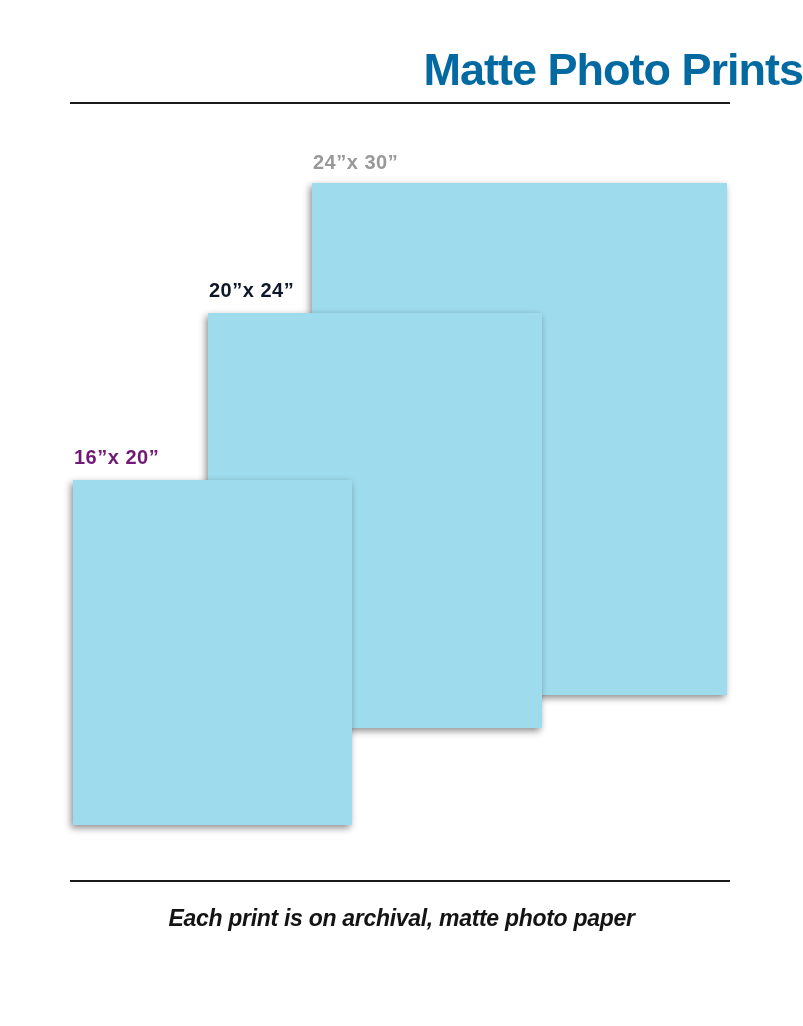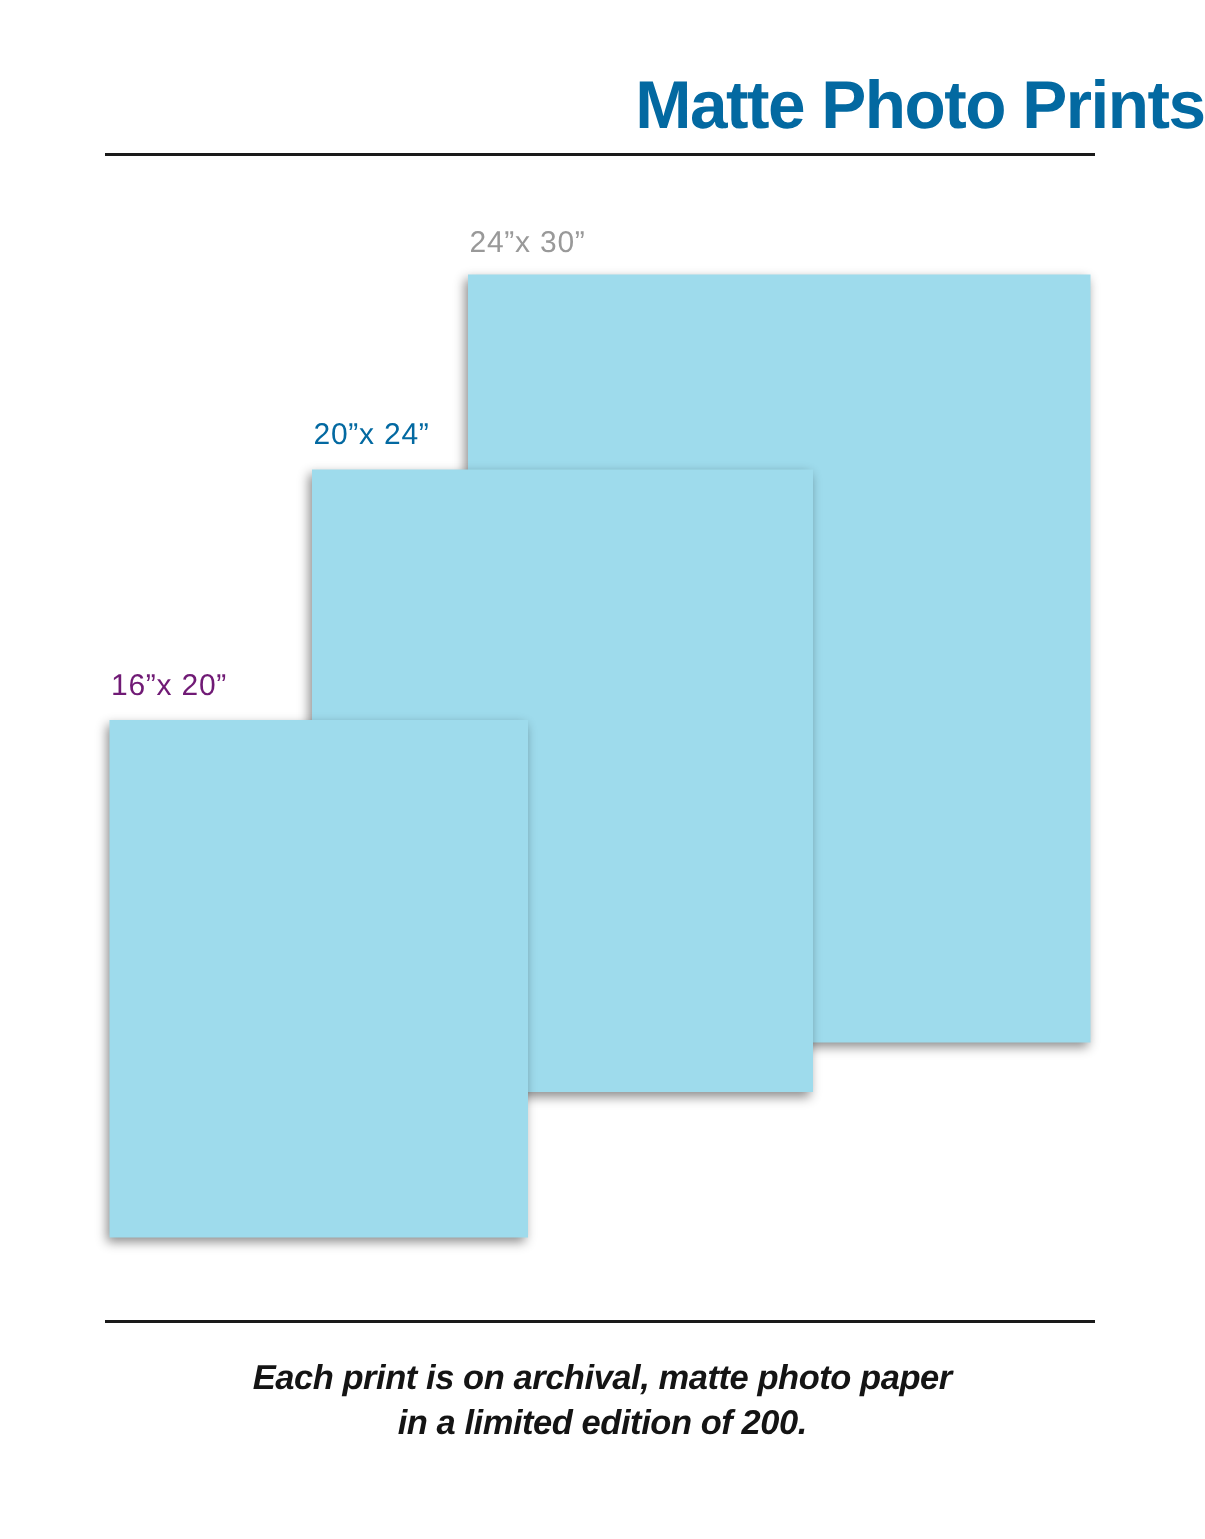--- a/index.html
+++ b/index.html
@@ -51,21 +51,21 @@
   }
   .print-16x20 {
     left: 73px; top: 480px;
     width: 279px; height: 345px;
     z-index: 3;
   }
   .print-label {
     position: absolute;
     font-size: 20px;
     line-height: 22px;
-    font-weight: normal;
+    font-weight: bold;
     letter-spacing: 0.5px;
     color: #999999;
     z-index: 4;
     white-space: nowrap;
   }
   .label-24x30 { left: 313px; top: 151px; }
   .label-20x24 { left: 209px; top: 279px; }
   .label-16x20 { left: 74px;  top: 446px; }
   .footer {
     position: absolute;
@@ -86,26 +86,25 @@
 
 <div class="page">
 
   <div class="title">Matte Photo Prints</div>
 
   <div class="rule rule-top" style="background: rgb(26, 26, 26);"></div>
 
   <div class="print-label label-24x30" style="color: rgb(153, 153, 153);">24”x 30”</div>
   <div class="print print-24x30" style="background: rgb(158, 219, 236);"></div>
 
-  <div class="print-label label-20x24" style="color: #0369a1;">20”x 24”</div>
+  <div class="print-label label-20x24" style="color: #0f172a;">20”x 24”</div>
   <div class="print print-20x24" style="background: rgb(158, 219, 236);"></div>
 
   <div class="print-label label-16x20" style="color: #701a75;">16”x 20”</div>
   <div class="print print-16x20" style="background: rgb(158, 219, 236);"></div>
 
   <div class="rule rule-bottom" style="background: rgb(26, 26, 26);"></div>
 
   <div class="footer">
     <div>Each print is on archival, matte photo paper</div>
-    <div>in a limited edition of 200.</div>
   </div>
 
 </div>
 
 </body></html>

